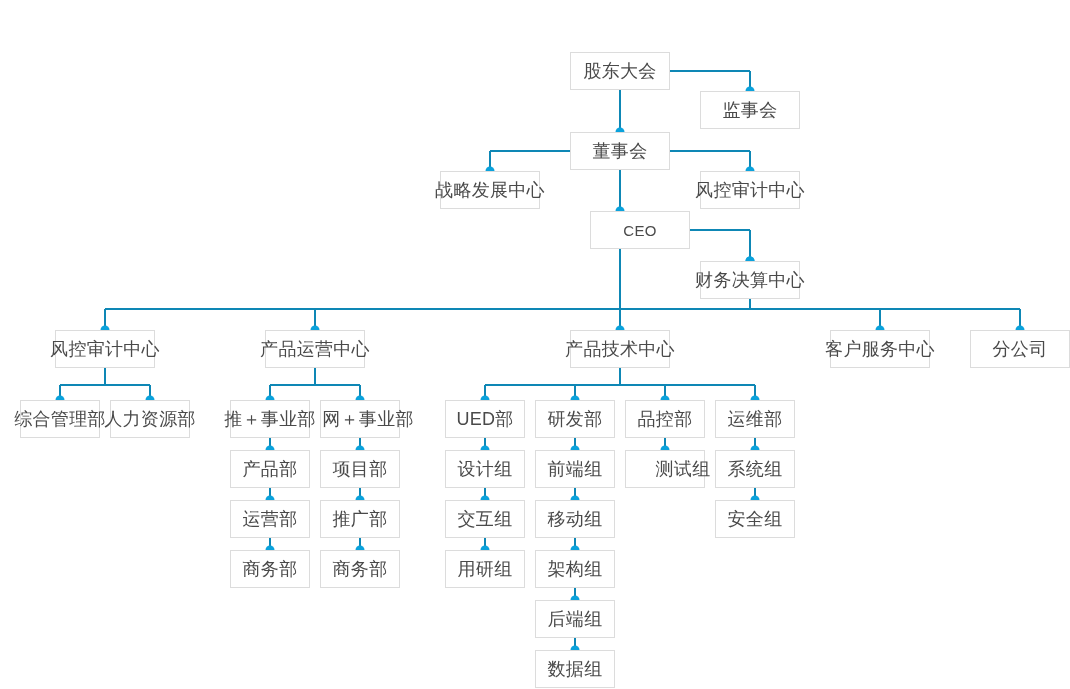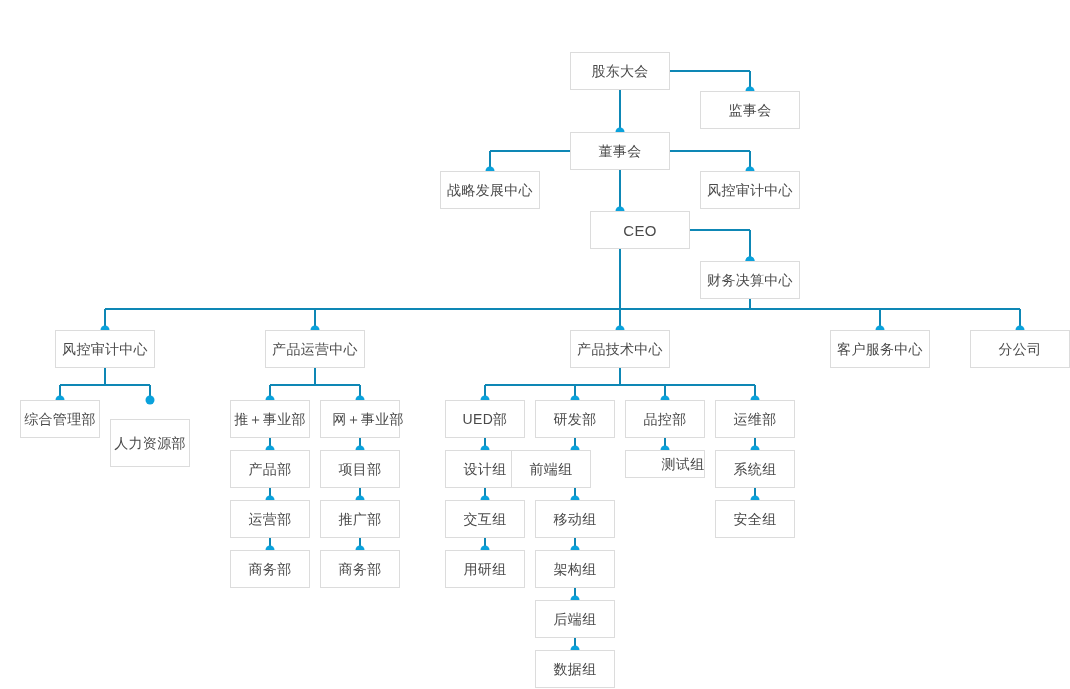--- a/index.html
+++ b/index.html
@@ -25,21 +25,21 @@
   }
   .node {
     position: absolute;
     box-sizing: border-box;
     border: 1px solid #dcdcdc;
     background: #ffffff;
     display: flex;
     align-items: center;
     justify-content: center;
     color: #4a4a4a;
-    font-size: 14px;
+    font-size: 18px;
     line-height: 1;
     letter-spacing: 0.3px;
     white-space: nowrap;
     user-select: none;
   }
   .node.latin {
     font-size: 15px;
   }
 </style>
 </head>
@@ -167,21 +167,21 @@
       </div>
       <div class="node" style="left: 830px; top: 330px; width: 100px; height: 38px;">
         <span>客户服务中心</span>
       </div>
       <div class="node" style="left: 970px; top: 330px; width: 100px; height: 38px;">
         <span>分公司</span>
       </div>
       <div class="node" style="left: 20px; top: 400px; width: 80px; height: 38px;">
         <span>综合管理部</span>
       </div>
-      <div class="node" style="left: 110px; top: 400px; width: 80px; height: 48px; margin-top: 19px;">
+      <div class="node" style="left: 110px; top: 400px; width: 80px; height: 38px;">
         <span>人力资源部</span>
       </div>
       <div class="node" style="left: 230px; top: 400px; width: 80px; height: 38px;">
         <span>推＋事业部</span>
       </div>
       <div class="node" style="left: 230px; top: 450px; width: 80px; height: 38px;">
         <span>产品部</span>
       </div>
       <div class="node" style="left: 230px; top: 500px; width: 80px; height: 38px;">
         <span>运营部</span>
@@ -209,39 +209,39 @@
       </div>
       <div class="node" style="left: 445px; top: 500px; width: 80px; height: 38px;">
         <span>交互组</span>
       </div>
       <div class="node" style="left: 445px; top: 550px; width: 80px; height: 38px;">
         <span>用研组</span>
       </div>
       <div class="node" style="left: 535px; top: 400px; width: 80px; height: 38px; align-items: center;">
         <span>研发部</span>
       </div>
-      <div class="node" style="left: 511px; top: 450px; width: 80px; height: 38px;">
+      <div class="node" style="left: 535px; top: 450px; width: 80px; height: 38px;">
         <span>前端组</span>
       </div>
       <div class="node" style="left: 535px; top: 500px; width: 80px; height: 38px;">
         <span>移动组</span>
       </div>
       <div class="node" style="left: 535px; top: 550px; width: 80px; height: 38px;">
         <span>架构组</span>
       </div>
       <div class="node" style="left: 535px; top: 600px; width: 80px; height: 38px;">
         <span>后端组</span>
       </div>
       <div class="node" style="left: 535px; top: 650px; width: 80px; height: 38px;">
         <span>数据组</span>
       </div>
       <div class="node" style="left: 625px; top: 400px; width: 80px; height: 38px;">
         <span>品控部</span>
       </div>
-      <div class="node" style="left: 625px; top: 450px; width: 80px; height: 28px; padding-left: 36px;">
+      <div class="node" style="left: 625px; top: 450px; width: 80px; height: 38px; padding-left: 36px;">
         <span>测试组</span>
       </div>
       <div class="node" style="left: 715px; top: 400px; width: 80px; height: 38px;">
         <span>运维部</span>
       </div>
       <div class="node" style="left: 715px; top: 450px; width: 80px; height: 38px;">
         <span>系统组</span>
       </div>
       <div class="node" style="left: 715px; top: 500px; width: 80px; height: 38px;">
         <span>安全组</span>

